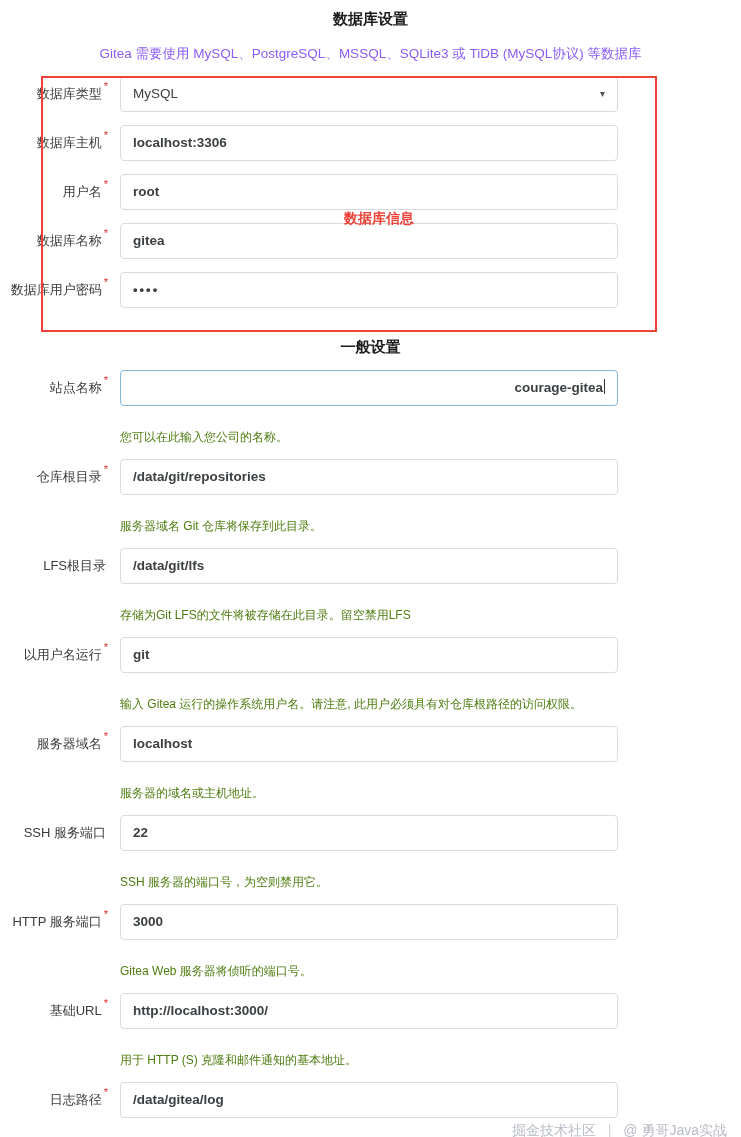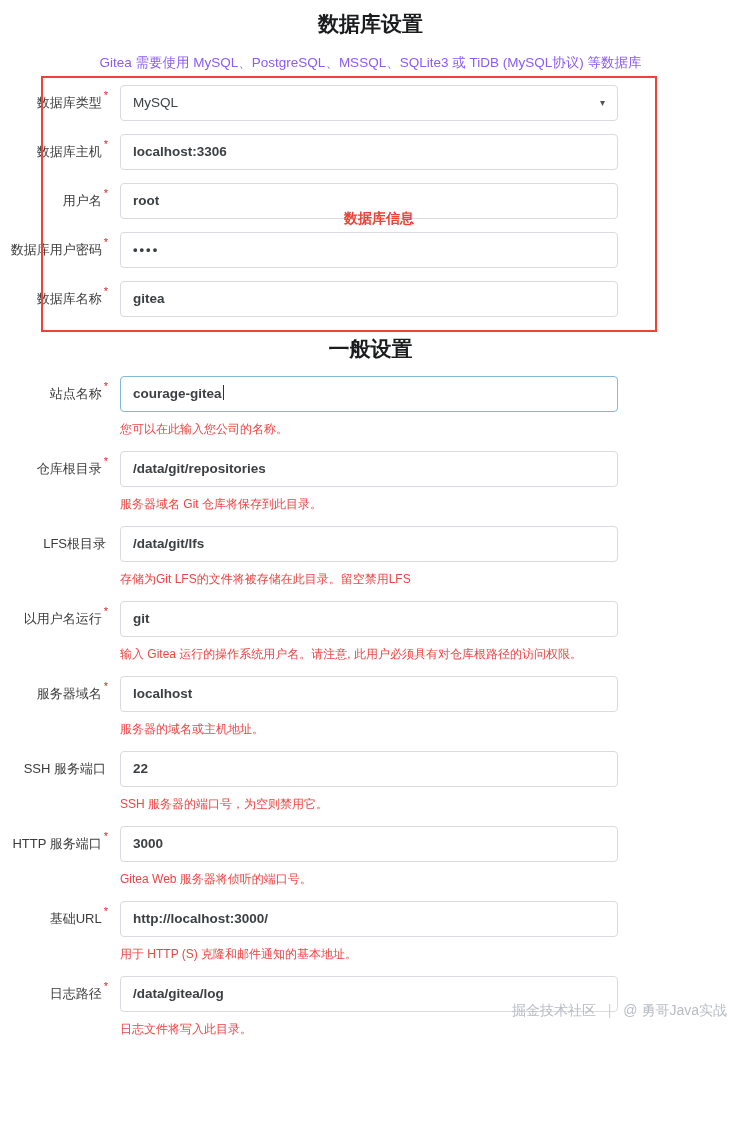--- a/index.html
+++ b/index.html
@@ -14,21 +14,21 @@
     color: #333333;
     position: relative;
     overflow: hidden;
   }
   .page {
     width: 741px;
     position: relative;
   }
   .section-title {
     text-align: center;
-    font-size: 21px;
+    font-size: 15px;
     font-weight: bold;
     color: #1b1c1d;
     margin: 0;
     padding: 0;
   }
   .section-sub {
     text-align: center;
     font-size: 13.5px;
     color: #8b5cf6;
     margin-top: 16px;
@@ -70,20 +70,21 @@
     border: 1px solid #d9dbe0;
     border-radius: 4px;
     padding: 0 12px;
     font-size: 13.5px;
     color: #3c4043;
     background: #ffffff;
     font-weight: bold;
   }
   .input.focused {
     border: 1px solid #85b7d9;
+    text-align: right;
   }
   .select {
     box-sizing: border-box;
     width: 498px;
     height: 36px;
     line-height: 34px;
     border: 1px solid #d9dbe0;
     border-radius: 4px;
     padding: 0 12px;
     font-size: 13.5px;
@@ -94,22 +95,22 @@
   .caret {
     position: absolute;
     right: 12px;
     top: 0;
     line-height: 34px;
     font-size: 10px;
     color: #555;
   }
   .hint {
     font-size: 12px;
-    color: #ef4444;
-    margin-top: 8px;
+    color: #4d7c0f;
+    margin-top: 22px;
     line-height: 18px;
   }
   .caret-bar {
     display: inline-block;
     width: 1px;
     height: 15px;
     background: #333;
     vertical-align: -2px;
     margin-left: 1px;
   }
@@ -144,21 +145,21 @@
     bottom: 18px;
     font-size: 14px;
     color: #b8bcc4;
     white-space: nowrap;
   }
   .wm-sep {
     margin: 0 8px;
     color: #cfd2d8;
   }
   .top-pad { padding-top: 10px; }
-  .gen-title { margin-top: 18px; }
+  .gen-title { margin-top: 30px; }
 </style>
 </head>
 <body>
 
 <div class="page">
 
   <div class="top-pad">
     <div class="section-title">数据库设置</div>
     <div class="section-sub">Gitea 需要使用 MySQL、PostgreSQL、MSSQL、SQLite3 或 TiDB (MySQL协议) 等数据库</div>
 
@@ -180,30 +181,30 @@
     </div>
 
     <div class="row">
       <div class="label"><span>用户名</span><span class="req">*</span></div>
       <div class="field">
         <div class="input">root</div>
       </div>
     </div>
 
     <div class="row">
+      <div class="label"><span>数据库名称</span><span class="req">*</span></div>
+      <div class="field">
+        <div class="input">gitea</div>
+      </div>
+    </div>
+
+    <div class="row">
       <div class="label"><span>数据库用户密码</span><span class="req">*</span></div>
       <div class="field">
         <div class="input dots">••••</div>
-      </div>
-    </div>
-
-    <div class="row">
-      <div class="label"><span>数据库名称</span><span class="req">*</span></div>
-      <div class="field">
-        <div class="input">gitea</div>
       </div>
     </div>
   </div>
 
   <div class="db-box"></div>
   <div class="db-annotation">数据库信息</div>
 
   <div>
     <div class="section-title gen-title">一般设置</div>
 

